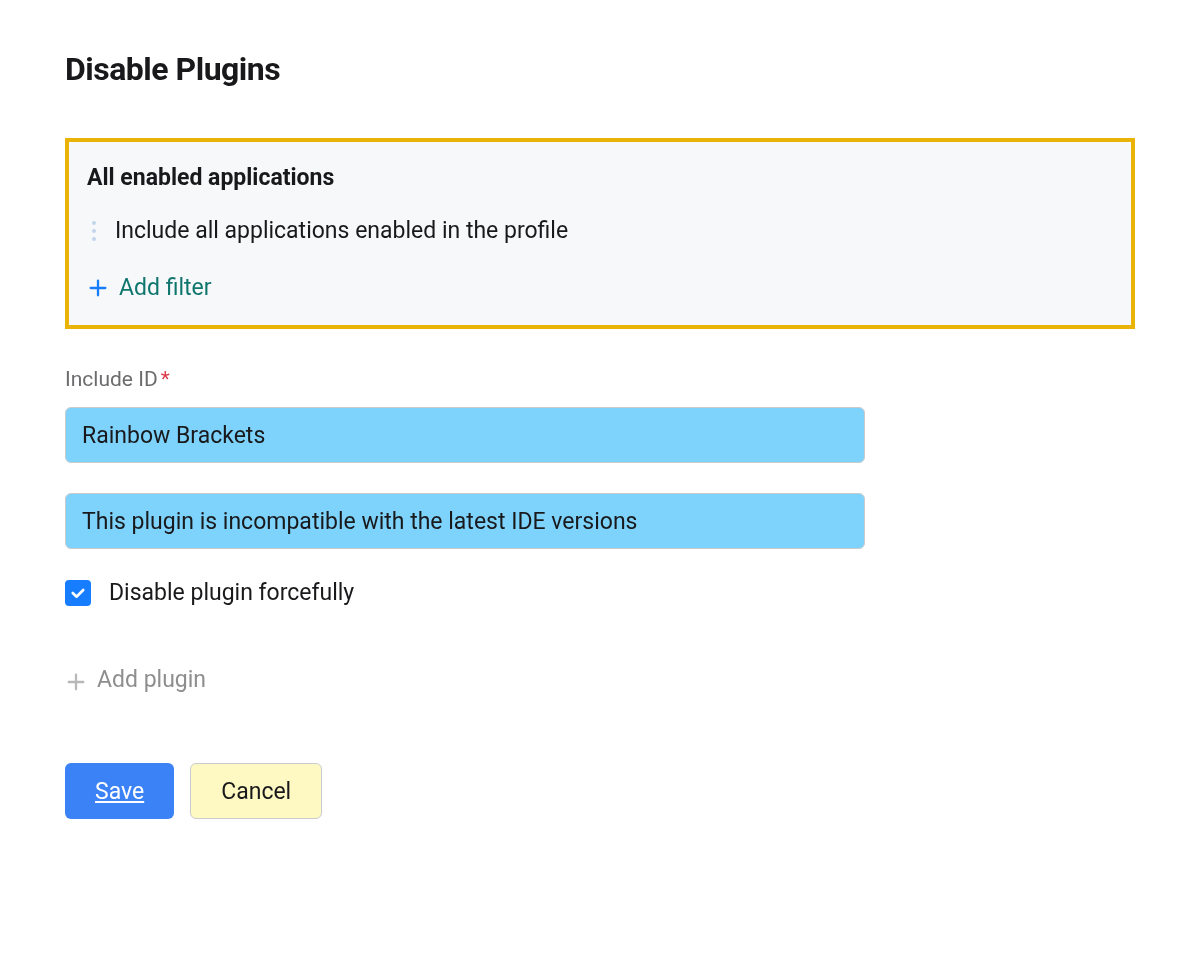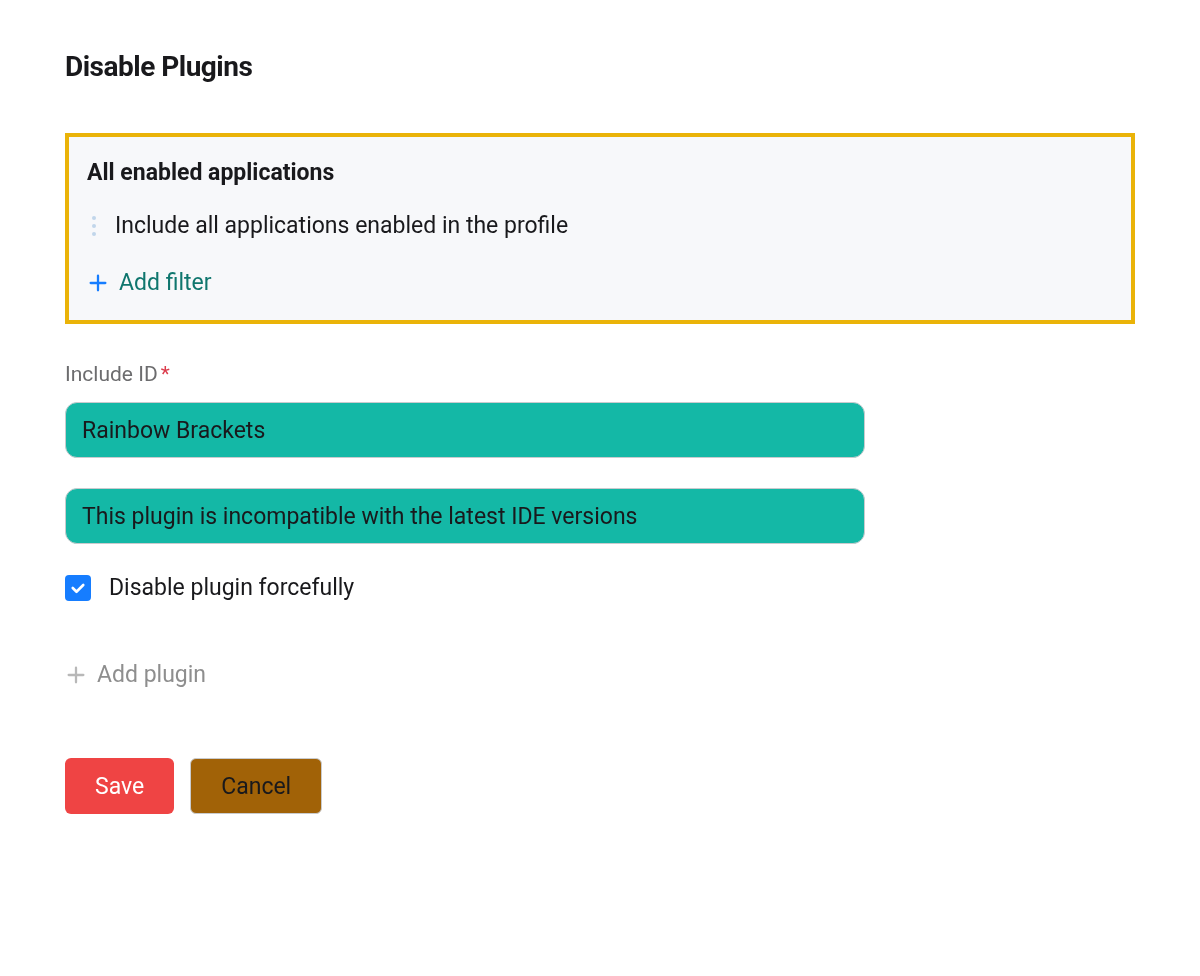--- a/index.html
+++ b/index.html
@@ -7,21 +7,21 @@
       margin: 0;
       padding: 0;
     }
     body {
       font-family: -apple-system, BlinkMacSystemFont, "Segoe UI", Roboto, Helvetica, Arial, sans-serif;
       background: #ffffff;
       padding: 50px 65px;
       color: #19191c;
     }
     .page-title {
-      font-size: 28px;
+      font-size: 32px;
       font-weight: 700;
       color: #19191c;
       margin-bottom: 50px;
       letter-spacing: -0.5px;
     }
     .filter-panel {
       background: #f7f8fa;
       border: 4px solid #eab308;
       border-radius: 0;
       padding: 22px 18px 24px 18px;
@@ -96,22 +96,22 @@
       margin-left: 3px;
     }
     .text-input {
       width: 800px;
       max-width: 100%;
       height: 56px;
       padding: 0 16px;
       font-size: 23px;
       color: #19191c;
       border: 1px solid #c9cbce;
-      border-radius: 12px;
-      background: #14b8a6;
+      border-radius: 6px;
+      background: #7dd3fc;
       font-family: inherit;
     }
     .checkbox-row {
       display: flex;
       align-items: center;
       gap: 18px;
       margin-bottom: 60px;
     }
     .checkbox {
       width: 26px;
@@ -126,21 +126,21 @@
     .checkbox svg {
       width: 18px;
       height: 18px;
     }
     .checkbox-label {
       font-size: 23px;
       color: #19191c;
     }
     .add-plugin-link {
       display: flex;
-      align-items: center;
+      align-items: flex-end;
       gap: 10px;
       color: #8e8e8e;
       font-size: 23px;
       font-weight: 400;
       cursor: pointer;
       margin-bottom: 70px;
     }
     .add-plugin-link .plus-icon svg {
       stroke: #b8b8b8;
     }
@@ -154,26 +154,27 @@
       font-size: 23px;
       font-weight: 400;
       border-radius: 6px;
       cursor: pointer;
       font-family: inherit;
       display: flex;
       align-items: center;
       justify-content: center;
     }
     .btn-primary {
-      background: #ef4444;
+      background: #3b82f6;
       color: #ffffff;
       border: none;
+      text-decoration: underline;
     }
     .btn-secondary {
-      background: #a16207;
+      background: #fef9c3;
       color: #19191c;
       border: 1px solid #c9cbce;
     }
   </style>
 </head>
 <body>
 
 <h1 class="page-title">Disable Plugins</h1>
 
 <div class="filter-panel">

